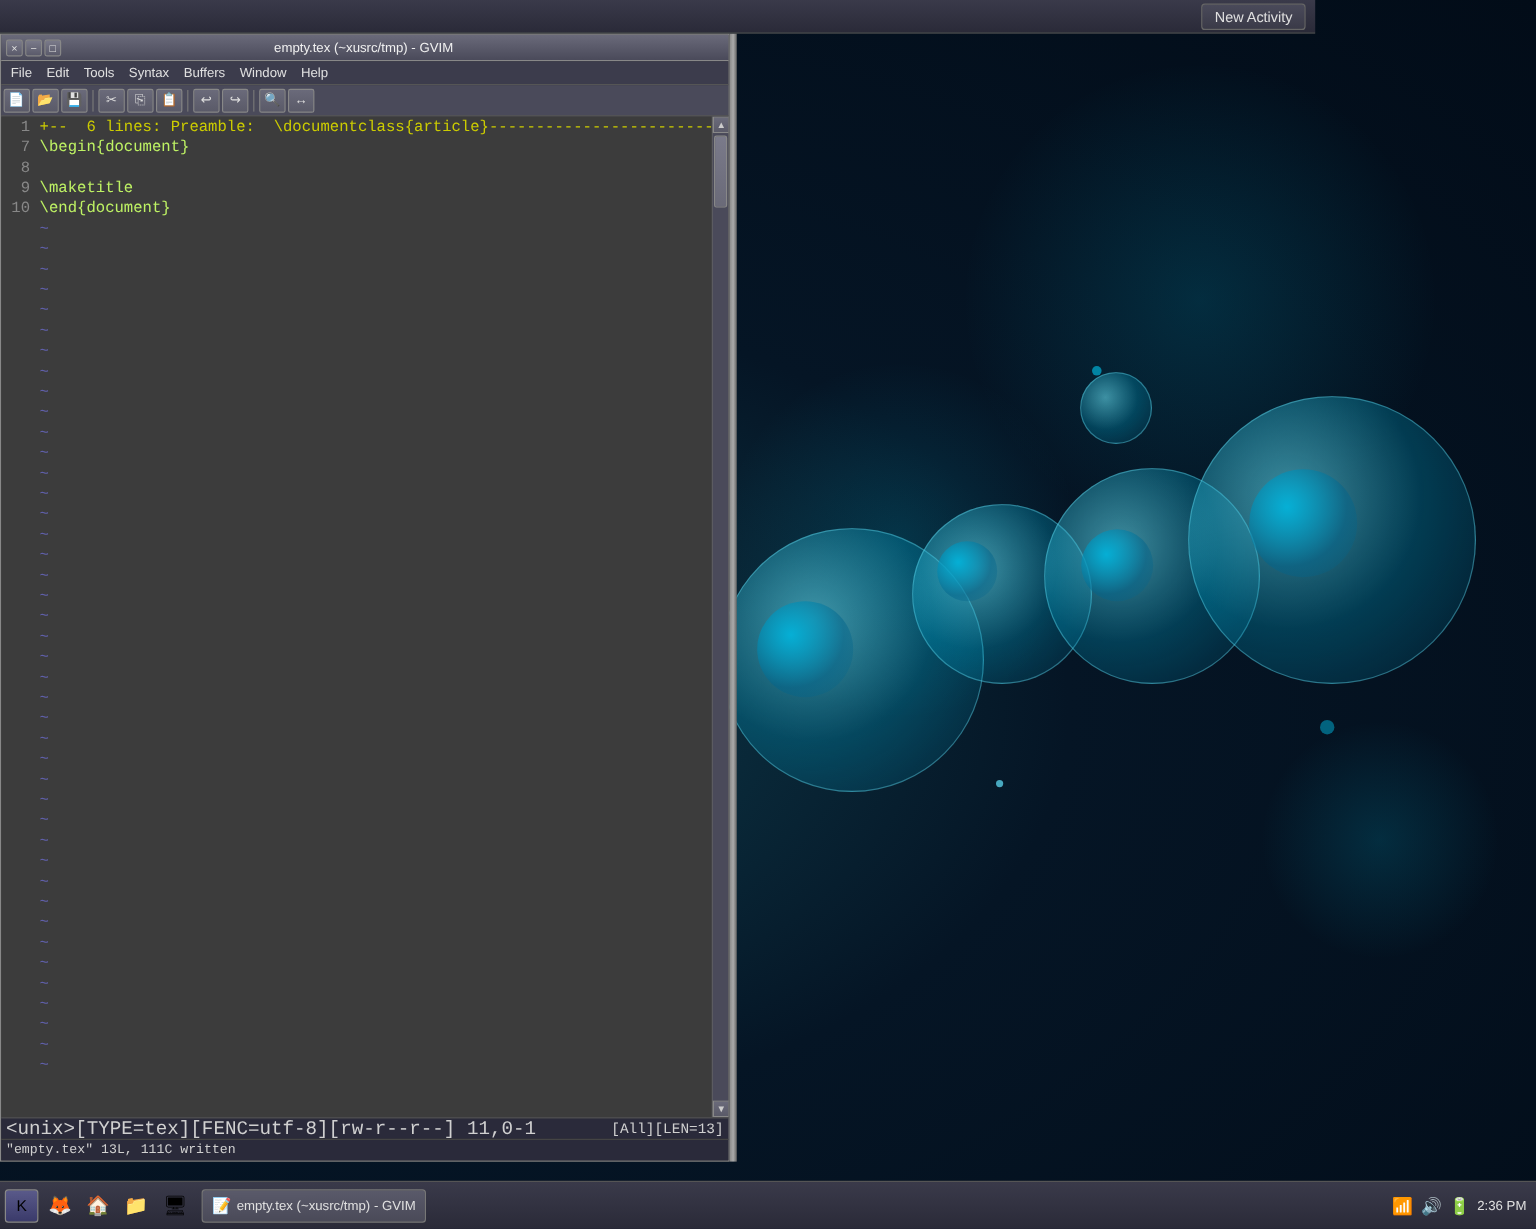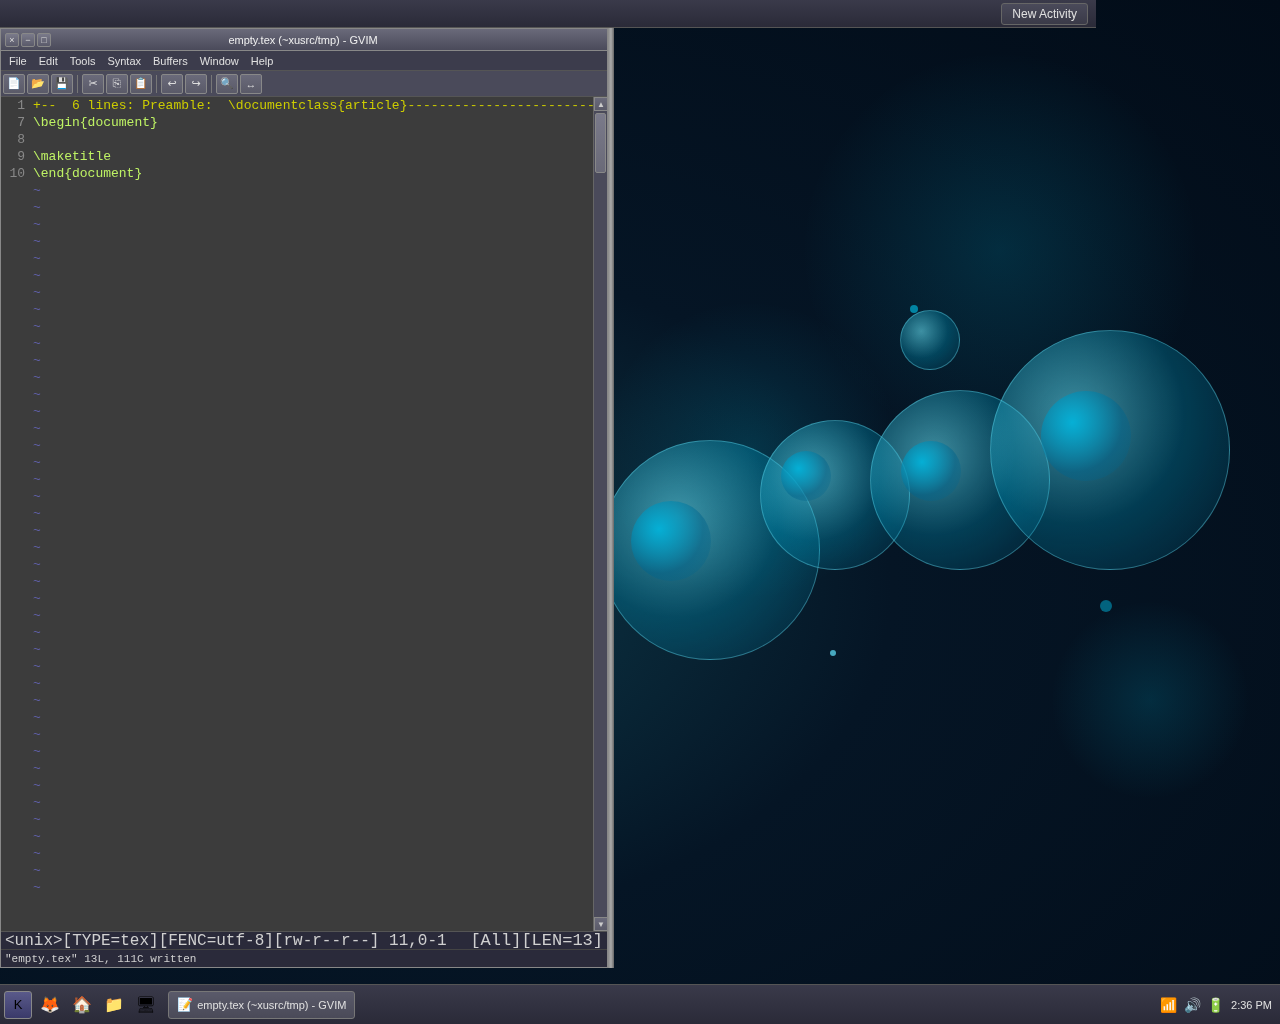--- a/index.html
+++ b/index.html
@@ -368,21 +368,21 @@
     }
 
     .status-left {
       font-family: 'Courier New', monospace;
       font-size: 16px;
       color: #d0d0d0;
     }
 
     .status-right {
       font-family: 'Courier New', monospace;
-      font-size: 17px;
+      font-size: 12px;
       color: #d0d0d0;
     }
 
     #gvim-cmdline {
       background: #2a2a3a;
       height: 18px;
       display: flex;
       align-items: center;
       padding: 0 4px;
       border-top: 1px solid #444;

